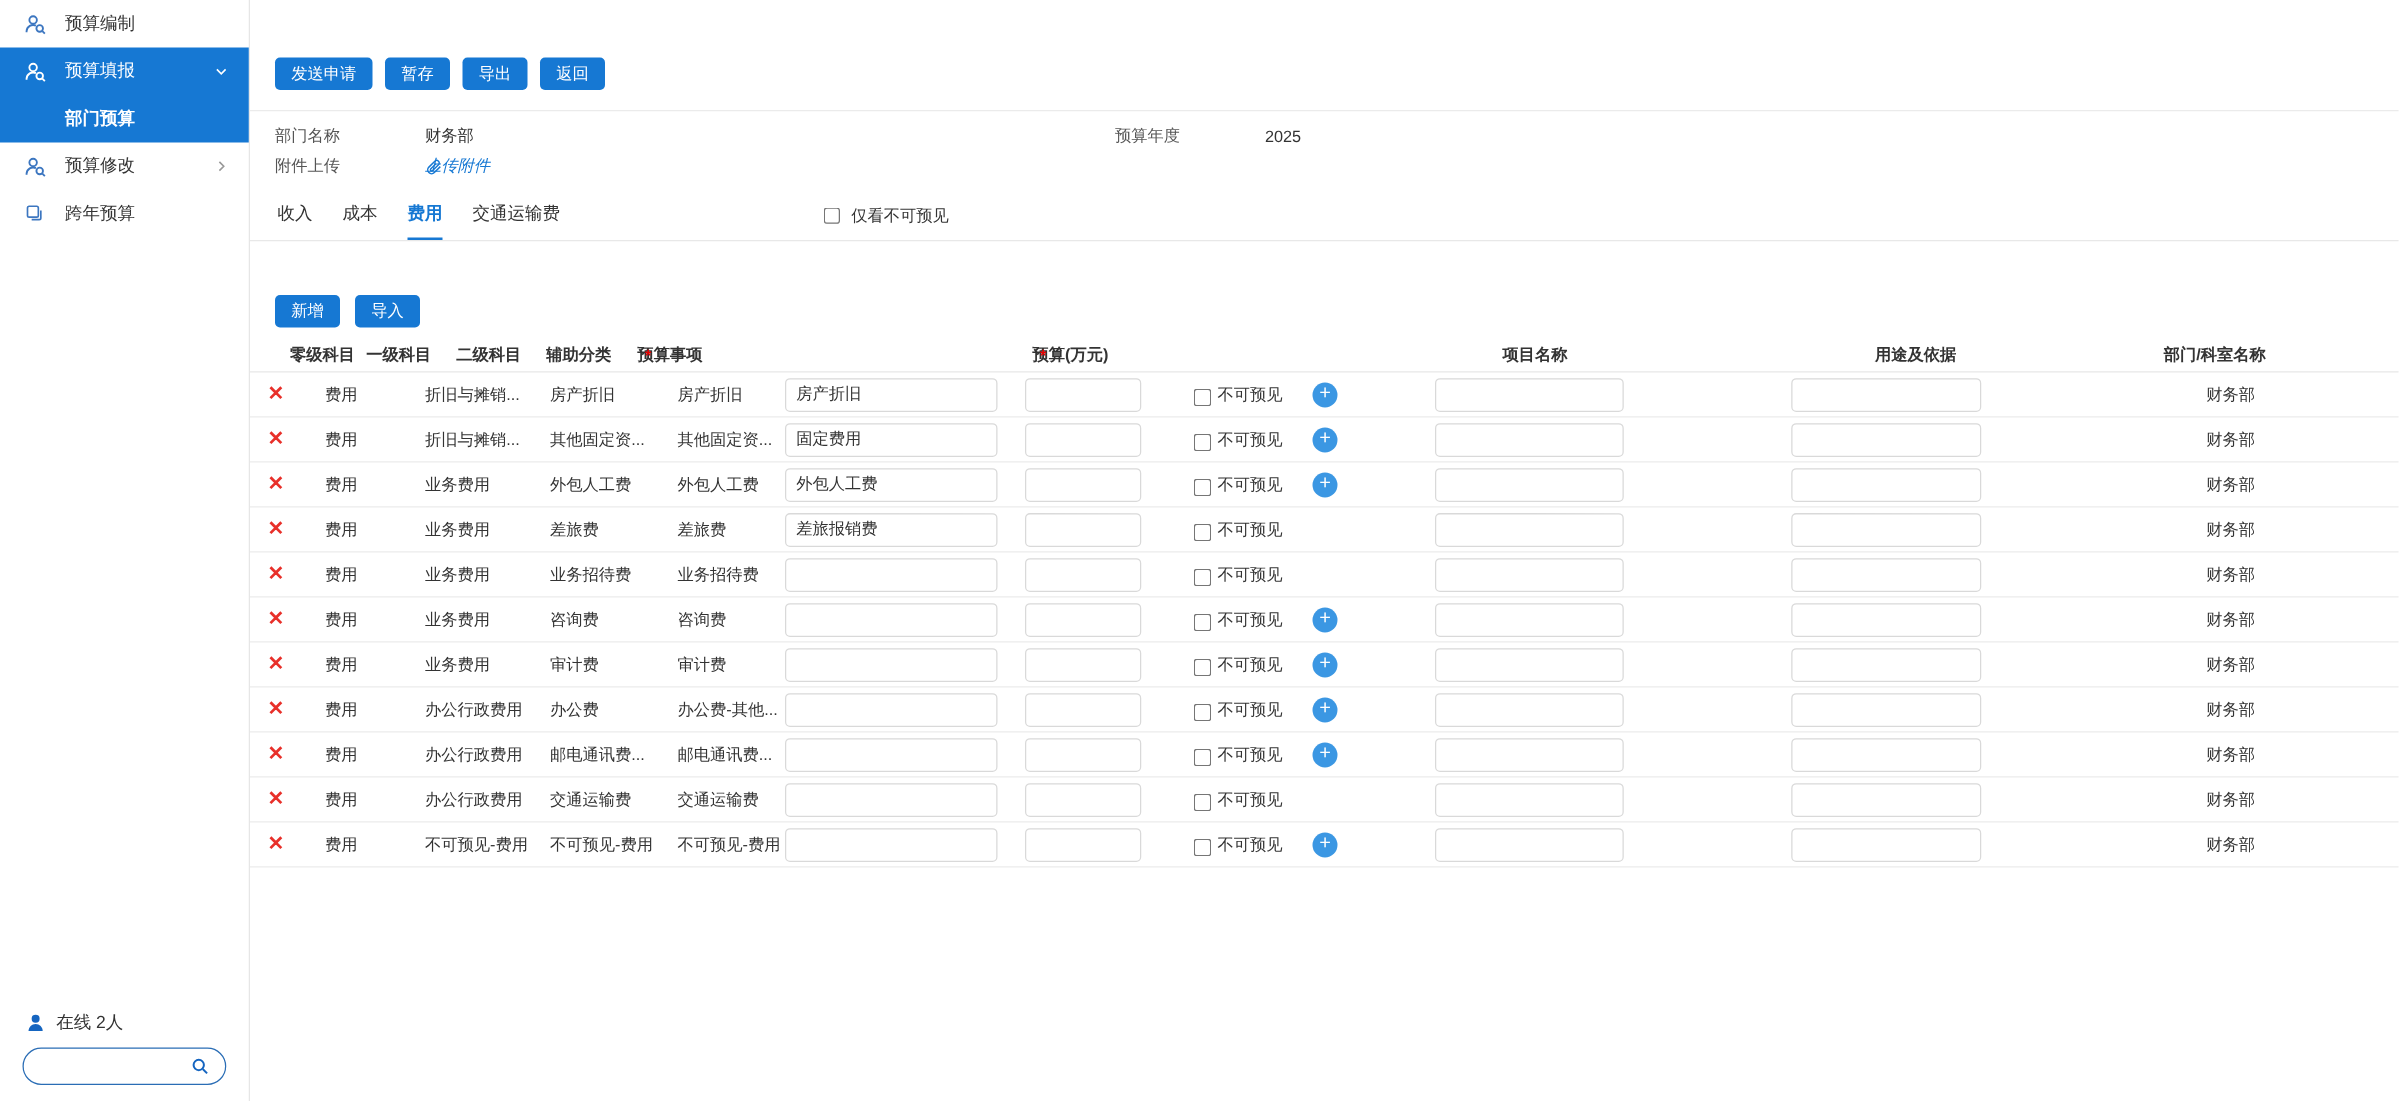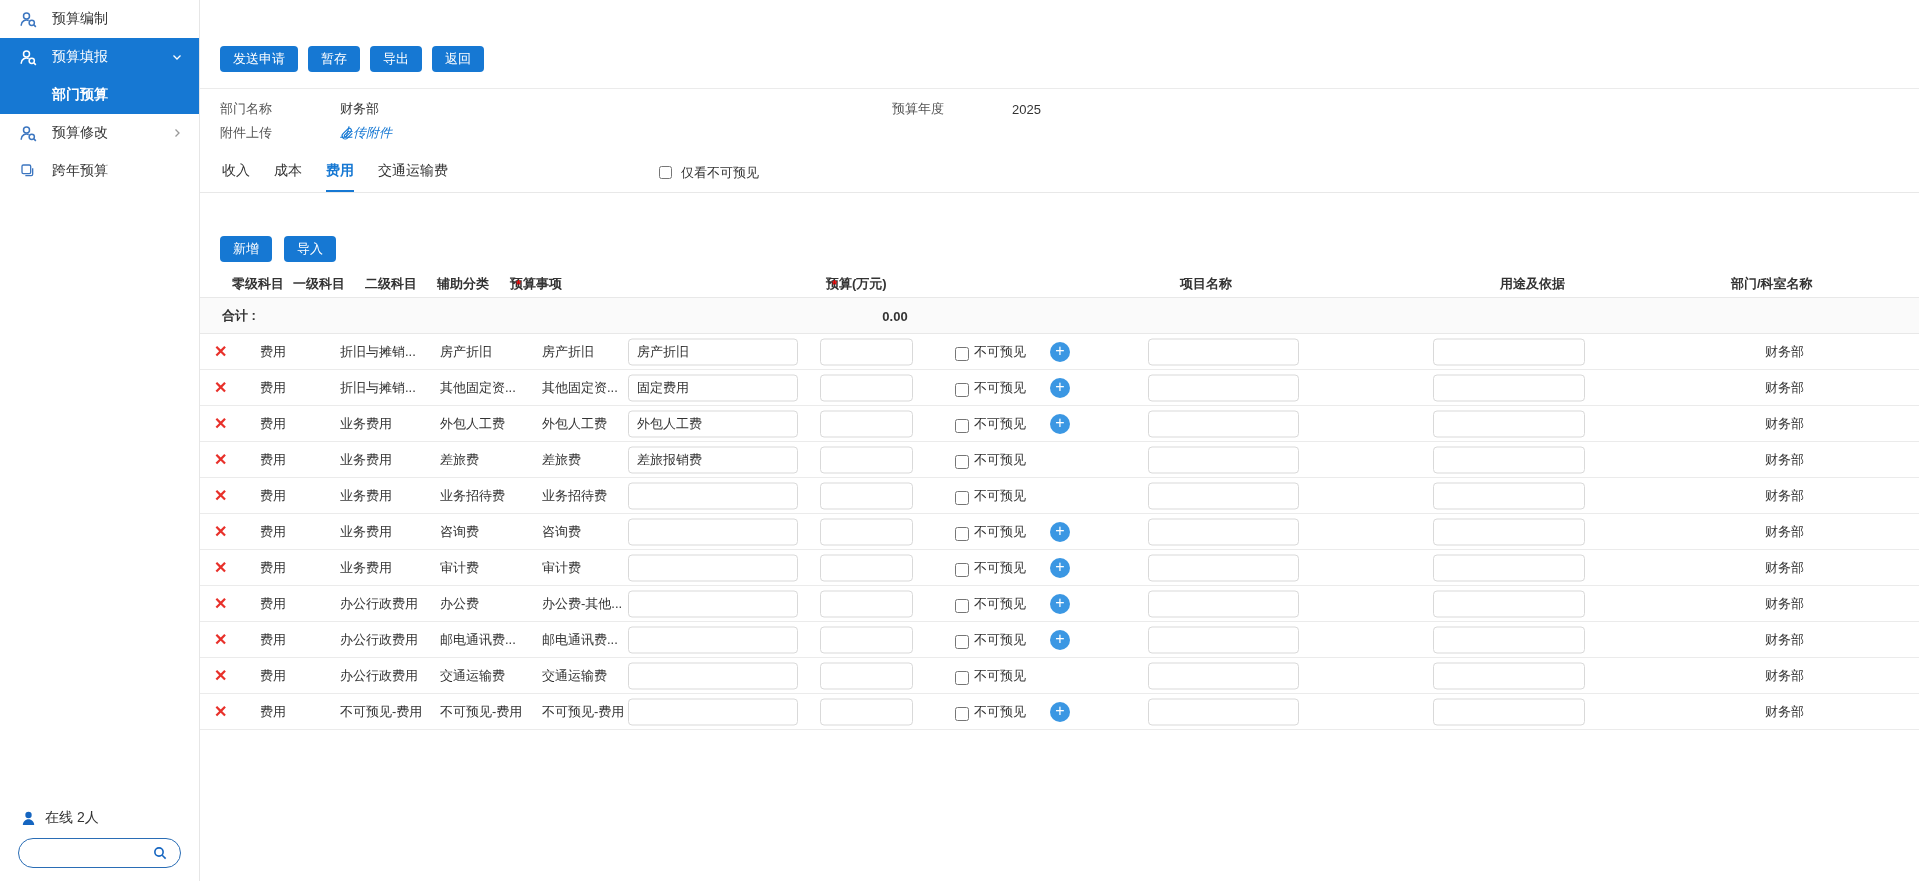--- a/index.html
+++ b/index.html
@@ -47,21 +47,21 @@
   .tab.active { color:#1678d3; border-bottom-color:#1678d3; font-weight:bold; }
   .filter-check { margin-left:183px; display:flex; align-items:center; gap:6px; padding-bottom:10px; font-size:13px; cursor:pointer; }
 
   .table-actions { padding:9px 0 8px 20px; display:flex; gap:12px; }
 
   
   .thead { position:relative; height:28px; border-bottom:1px solid #e8e8e8; font-weight:bold; }
   .thead span { position:absolute; top:50%; transform:translateY(-50%); white-space:nowrap; }
   .h-l0 { left:32px; } .h-l1 { left:93px; } .h-l2 { left:165px; } .h-aux { left:237px; }
   .h-item { left:310px; } .h-budget { left:626px; }
-  .h-project { left:980px;text-align:center; } .h-purpose { left:1266px;margin-left:34px; } .h-dept { left:1531px; }
+  .h-project { left:1002px;text-align:center; } .h-purpose { left:1266px;margin-left:34px; } .h-dept { left:1531px; }
   .req { color:#e60000; margin-left:6px; font-weight:bold; }
 
   .total-row { position:relative; height:36px; border-bottom:1px solid #e8e8e8; background:#fafafa; font-weight:bold; }
   .total-row span { position:absolute; top:50%; transform:translateY(-50%); }
   .total-label { left:22px; }
   .total-value { left:645px; width:100px; text-align:center; }
 
   .row { position:relative; height:36px; border-bottom:1px solid #ebebeb; }
   .cell { position:absolute; top:50%; transform:translateY(-50%); white-space:nowrap; }
   .del { position:absolute; left:14px; top:50%; transform:translateY(-50%); color:#e8302a; font-size:16px; font-weight:bold; cursor:pointer; line-height:1; }
@@ -217,24 +217,20 @@
           </span>
         <span class="h-budget">
             <span>预算(万元)</span>
             <span class="req">*</span>
           </span>
         <span class="h-project">项目名称</span>
         <span class="h-purpose">用途及依据</span>
         <span class="h-dept">部门/科室名称</span>
       </div>
 
-      <div class="total-row">
-        <span class="total-label">合计 :</span>
-        <span class="total-value">0.00</span>
-      </div>
 
       <div>
           <div class="row">
     <span class="del">✕</span>
     <span class="cell c-l0">费用</span>
     <span class="cell c-l1">折旧与摊销...</span>
     <span class="cell c-l2">房产折旧</span>
     <span class="cell c-aux">房产折旧</span>
     <input class="inp inp-item" type="text" value="房产折旧" style="">
     <input class="inp inp-budget" type="text" value="" style="">

